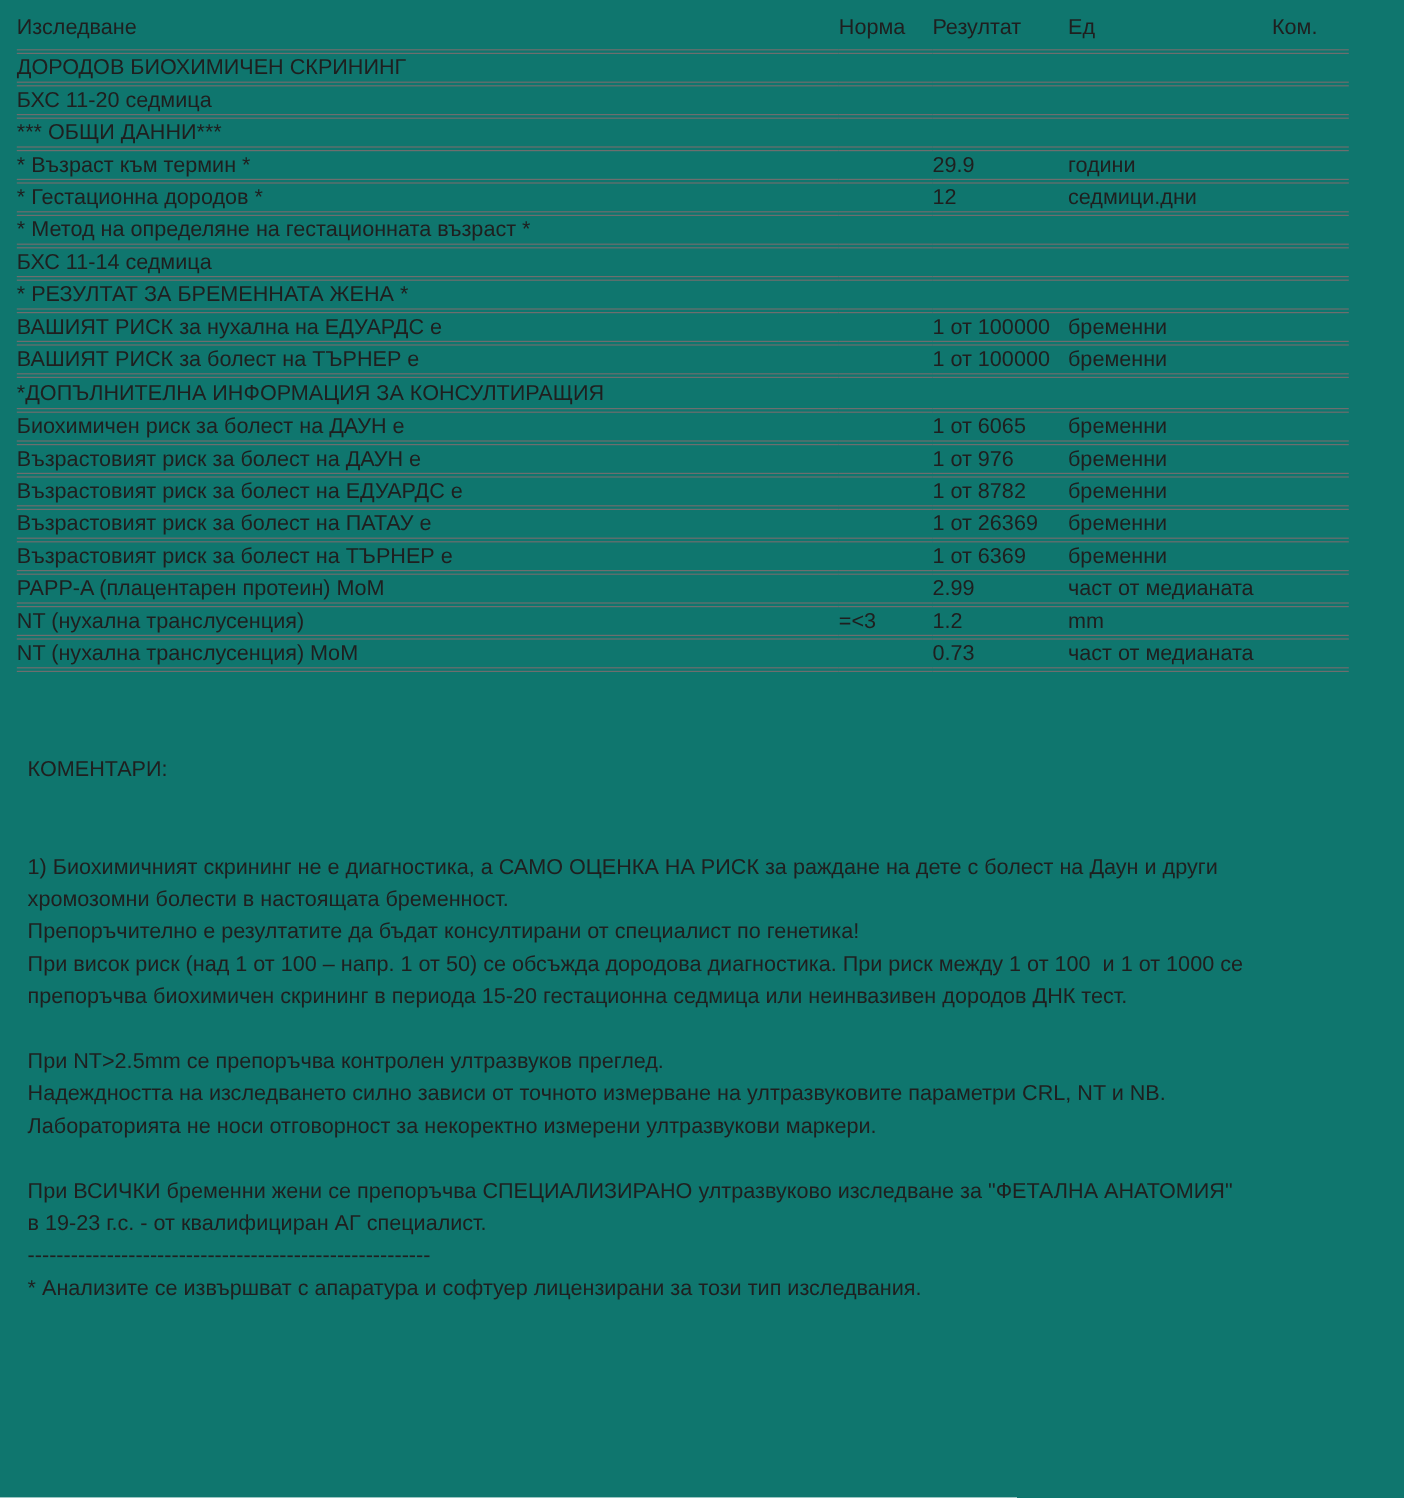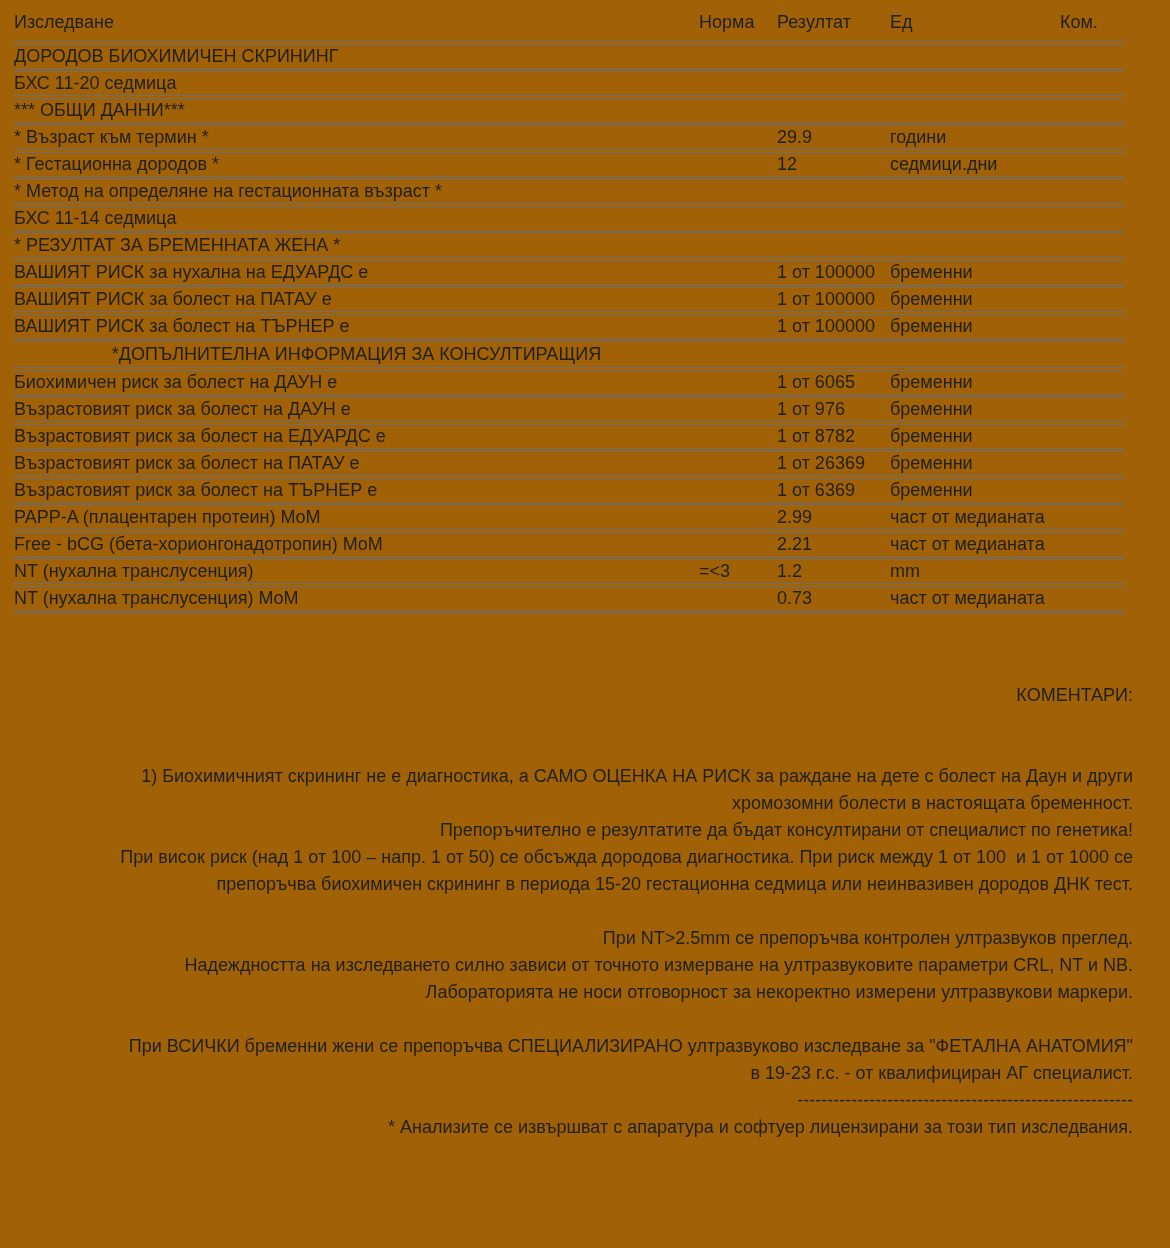--- a/index.html
+++ b/index.html
@@ -1,21 +1,21 @@
 <!DOCTYPE html>
 <html lang="bg"><head>
 <meta charset="utf-8">
 <style>
   html, body { margin: 0; padding: 0; background: #ffffff; }
   .page {
     position: relative;
     width: 1170px;
     height: 1248px;
     box-sizing: border-box;
-    background: #a16207;
+    background: #0f766e;
     color: #1f1f1f;
     font-family: "Liberation Sans", sans-serif;
     font-size: 18px;
     overflow: hidden;
     padding-top: 4px;
   }
   table.results {
     table-layout: fixed;
     border-collapse: collapse;
     width: 1110px;
@@ -38,21 +38,20 @@
   th.c-name  { padding-left: 9px; }
   th.c-com   { padding-left: 14px; }
   table.results tbody td {
     height: 23px;
     border-bottom: 4px double #6e6e6e;
   }
   tr.tall td {
     height: 45px;
     vertical-align: top;
     padding-top: 2px;
-    text-align: center;
   }
   td.c-com { padding-left: 20px; }
   
   td.lvl0 { padding-left: 7px;  }
   td.lvl1 { padding-left: 26px; }
   td.lvl2 { padding-left: 48px; }
   td.lvl3 { padding-left: 69px; }
   td.lvl4 { padding-left: 91px; }
 
   .count-box {
@@ -63,21 +62,21 @@
     padding: 2px 0 2px 8px;
     line-height: 22px;
     white-space: pre;
   }
   .comments {
     margin: 14px 0 0 23px;
     line-height: 27px;
     white-space: pre-wrap;
     width: 1110px;
   }
-  .comments .line { min-height: 27px; text-align: right; }
+  .comments .line { min-height: 27px; }
   .comments .blank { height: 27px; }
 </style>
 </head>
 <body>
 
 <div class="page">
 
   <table class="results">
     <colgroup>
       <col style="width:685px">
@@ -153,27 +152,20 @@
           <td class="c-com"></td>
         </tr>
         <tr>
           <td class="c-name lvl4">ВАШИЯТ РИСК за нухална на ЕДУАРДС е</td>
           <td class="c-norm"></td>
           <td class="c-res">1 от 100000</td>
           <td class="c-unit">бременни</td>
           <td class="c-com"></td>
         </tr>
         <tr>
-          <td class="c-name lvl4">ВАШИЯТ РИСК за болест на ПАТАУ е</td>
-          <td class="c-norm"></td>
-          <td class="c-res">1 от 100000</td>
-          <td class="c-unit">бременни</td>
-          <td class="c-com"></td>
-        </tr>
-        <tr>
           <td class="c-name lvl4">ВАШИЯТ РИСК за болест на ТЪРНЕР е</td>
           <td class="c-norm"></td>
           <td class="c-res">1 от 100000</td>
           <td class="c-unit">бременни</td>
           <td class="c-com"></td>
         </tr>
         <tr class="tall">
           <td class="c-name lvl3">*ДОПЪЛНИТЕЛНА ИНФОРМАЦИЯ ЗА КОНСУЛТИРАЩИЯ</td>
           <td class="c-norm"></td>
           <td class="c-res"></td>
@@ -212,27 +204,20 @@
           <td class="c-name lvl4">Възрастовият риск за болест на ТЪРНЕР е</td>
           <td class="c-norm"></td>
           <td class="c-res">1 от 6369</td>
           <td class="c-unit">бременни</td>
           <td class="c-com"></td>
         </tr>
         <tr>
           <td class="c-name lvl4">PAPP-A (плацентарен протеин) MoM</td>
           <td class="c-norm"></td>
           <td class="c-res">2.99</td>
-          <td class="c-unit">част от медианата</td>
-          <td class="c-com"></td>
-        </tr>
-        <tr>
-          <td class="c-name lvl4">Free - bCG (бета-хорионгонадотропин) MoM</td>
-          <td class="c-norm"></td>
-          <td class="c-res">2.21</td>
           <td class="c-unit">част от медианата</td>
           <td class="c-com"></td>
         </tr>
         <tr>
           <td class="c-name lvl4">NT (нухална транслусенция)</td>
           <td class="c-norm">=&lt;3</td>
           <td class="c-res">1.2</td>
           <td class="c-unit">mm</td>
           <td class="c-com"></td>
         </tr>

